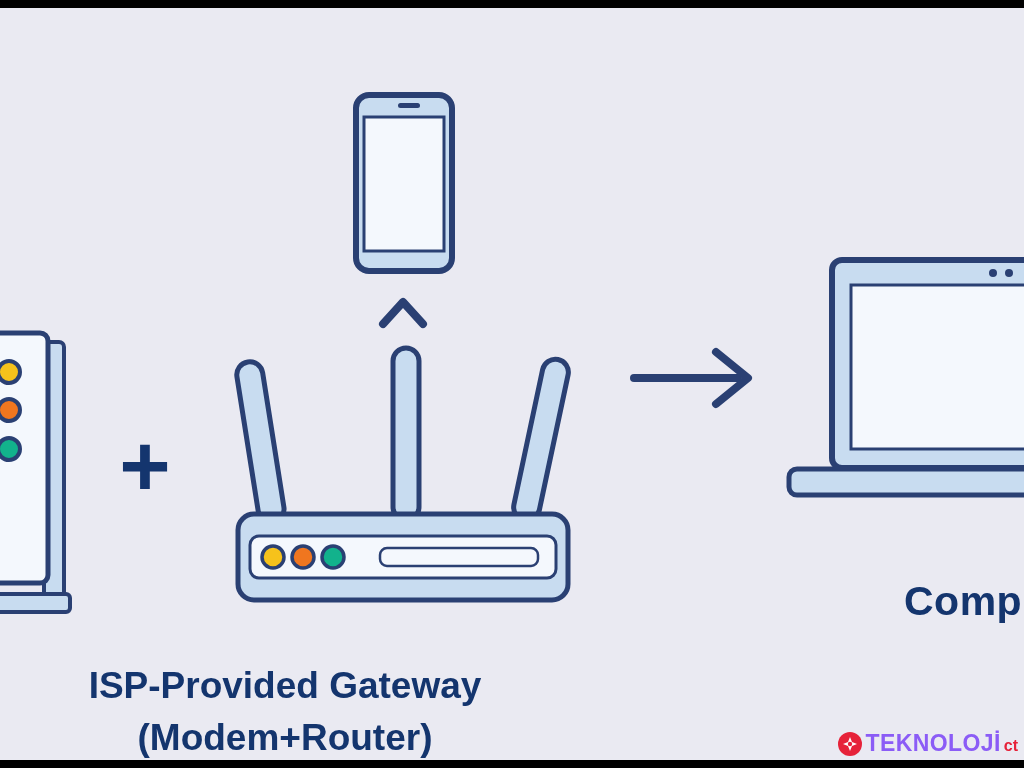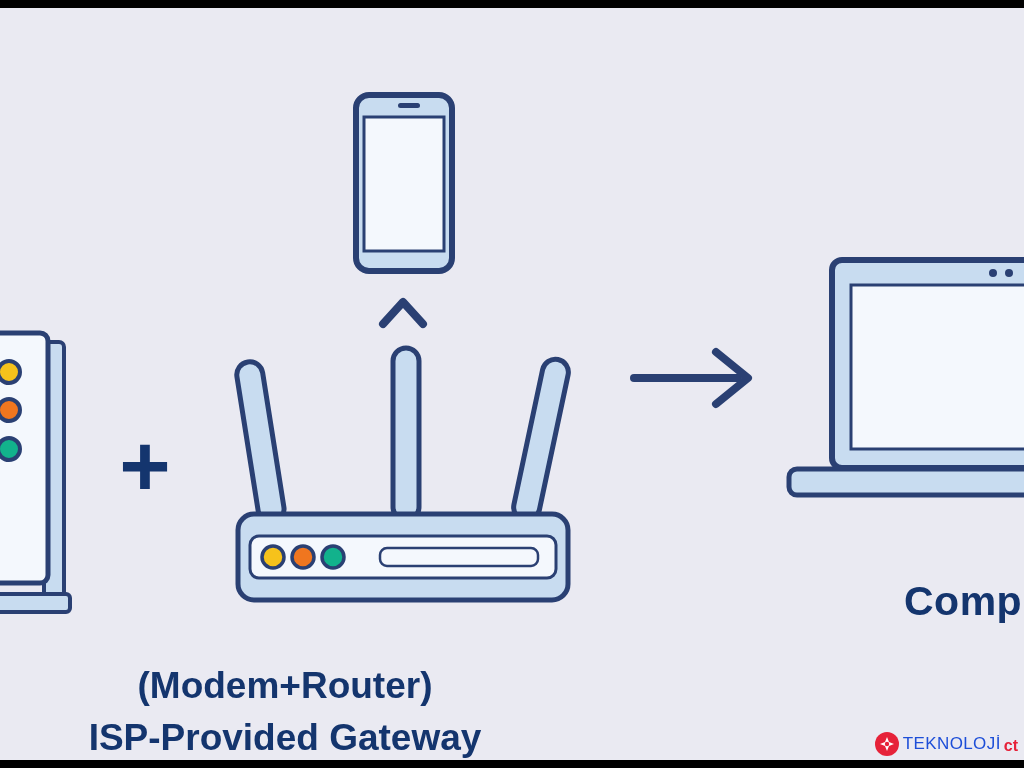--- a/index.html
+++ b/index.html
@@ -75,23 +75,23 @@
   #watermark {
     position: absolute;
     right: 6px;
     bottom: 11px;
     display: flex;
     align-items: center;
     gap: 3px;
     z-index: 40;
   }
   #watermark .brand {
-    color: #1d4ed8;
-    font-weight: 400;
-    font-size: 17px;
+    color: #8b5cf6;
+    font-weight: 700;
+    font-size: 23px;
     letter-spacing: 0.4px;
   }
   #watermark .suffix {
     color: #e62239;
     font-weight: 700;
     font-size: 16px;
     align-self: flex-end;
     padding-bottom: 2px;
   }
 </style>
@@ -146,22 +146,22 @@
       <circle cx="1009" cy="273" r="4" fill="#2a4073"></circle>
       <rect x="789" y="469" width="300" height="26" rx="8" fill="#c8dcf0" stroke="#2a4073" stroke-width="5"></rect>
     </g>
   </svg>
 
   <div id="plus-sign" class="overlay-text">+</div>
 
   <div id="computer-label" class="overlay-text">Computer</div>
 
   <div id="gateway-caption">
+    <div class="cap-line">ISP-Provided Gateway</div>
     <div class="cap-line">(Modem+Router)</div>
-    <div class="cap-line">ISP-Provided Gateway</div>
   </div>
 
   <div id="watermark">
     <svg width="26" height="26" viewBox="0 0 26 26" xmlns="http://www.w3.org/2000/svg">
       <circle cx="13" cy="13" r="12" fill="#e62239"></circle>
       <path d="M 13 6 L 15 11 L 20 13 L 15 15 L 13 20 L 11 15 L 6 13 L 11 11 Z" fill="#ffffff"></path>
       <circle cx="13" cy="13" r="2.2" fill="#e62239"></circle>
     </svg>
     <span class="brand">TEKNOLOJİ</span>
     <span class="suffix">ct</span>

